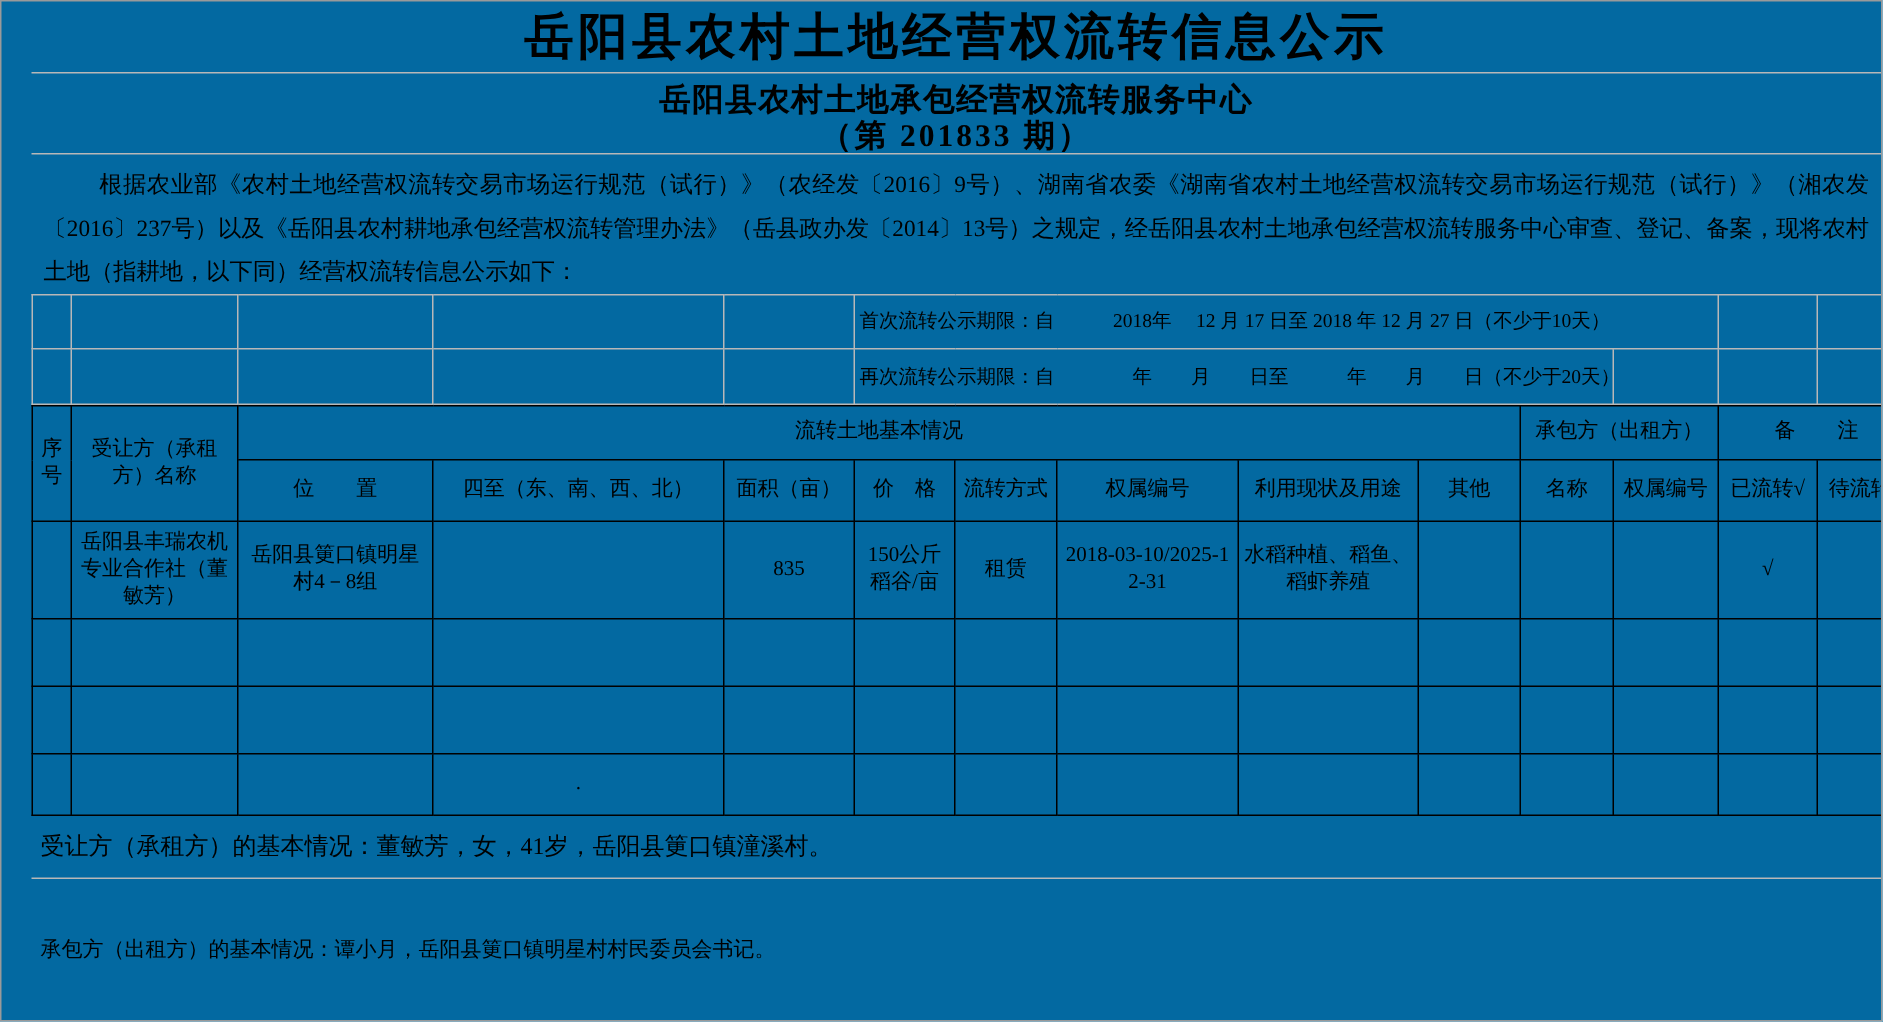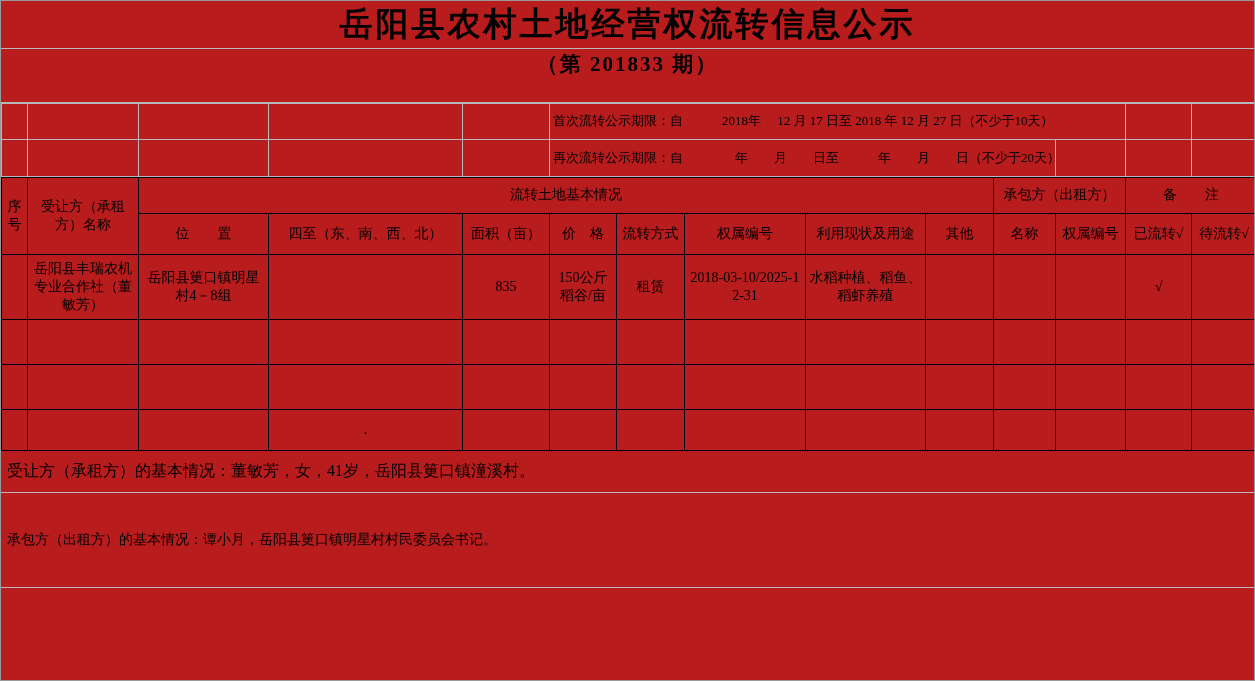--- a/index.html
+++ b/index.html
@@ -1,20 +1,20 @@
 <!DOCTYPE html>
 <html><head>
 <meta charset="utf-8">
 <style>
   * { margin:0; padding:0; box-sizing:border-box; }
   html,body { background:#e8e8e8; }
   .page {
     position:relative; width:1255px; height:681px;
-    background:#b91c1c; border:1px solid #9a9a9a; overflow:hidden;
-    font-family:"Liberation Serif", serif; color:#000;
+    background:#0369a1; border:1px solid #9a9a9a; overflow:hidden;
+    font-family:"Liberation Serif", serif; color:#000;padding-left:20px;
   }
   .title-row {
     height:48px; border-bottom:1px solid #b8b8b8;
     display:flex; align-items:center; justify-content:center;
     font-family:"Liberation Sans", sans-serif;
     font-weight:bold; font-size:33px; letter-spacing:3px; white-space:nowrap;
   }
   .sub-block {
     height:54px; border-bottom:1px solid #b8b8b8; text-align:center;
     padding-top:4px;
@@ -49,23 +49,25 @@
   }
 </style>
 </head>
 <body>
 
 <div class="page">
 
   <div class="title-row">岳阳县农村土地经营权流转信息公示</div>
 
   <div class="sub-block">
+    <div class="subtitle">岳阳县农村土地承包经营权流转服务中心</div>
     <div class="issue">（第 201833 期）</div>
   </div>
 
+  <div class="intro">根据农业部《农村土地经营权流转交易市场运行规范（试行）》（农经发〔2016〕9号）、湖南省农委《湖南省农村土地经营权流转交易市场运行规范（试行）》（湘农发〔2016〕237号）以及《岳阳县农村耕地承包经营权流转管理办法》（岳县政办发〔2014〕13号）之规定，经岳阳县农村土地承包经营权流转服务中心审查、登记、备案，现将农村土地（指耕地，以下同）经营权流转信息公示如下：</div>
 
   <table class="gridtable">
     <colgroup>
       <col style="width:26px">
         <col style="width:111px">
         <col style="width:130px">
         <col style="width:194px">
       <col style="width:87px">
         <col style="width:67px">
         <col style="width:68px">

